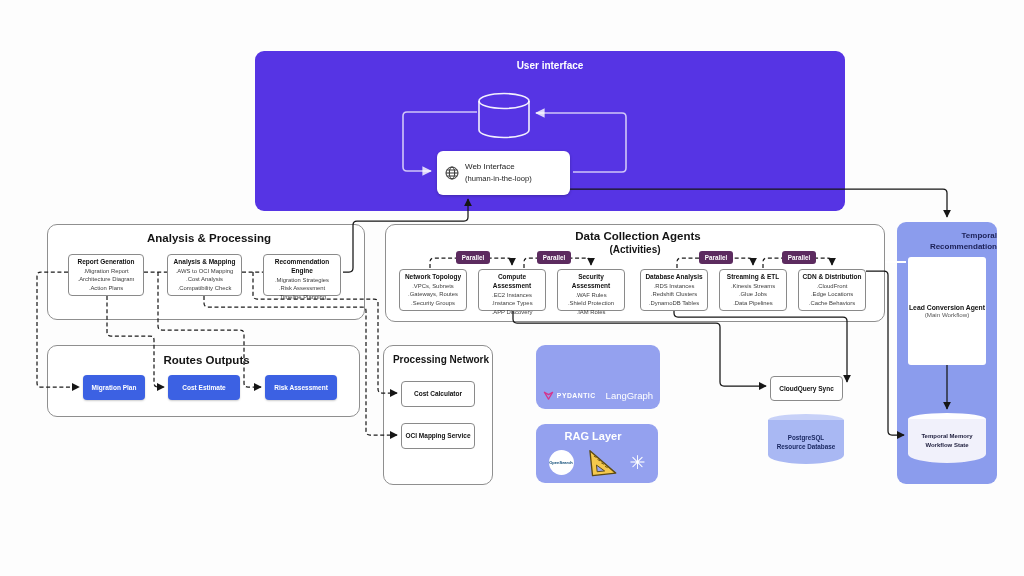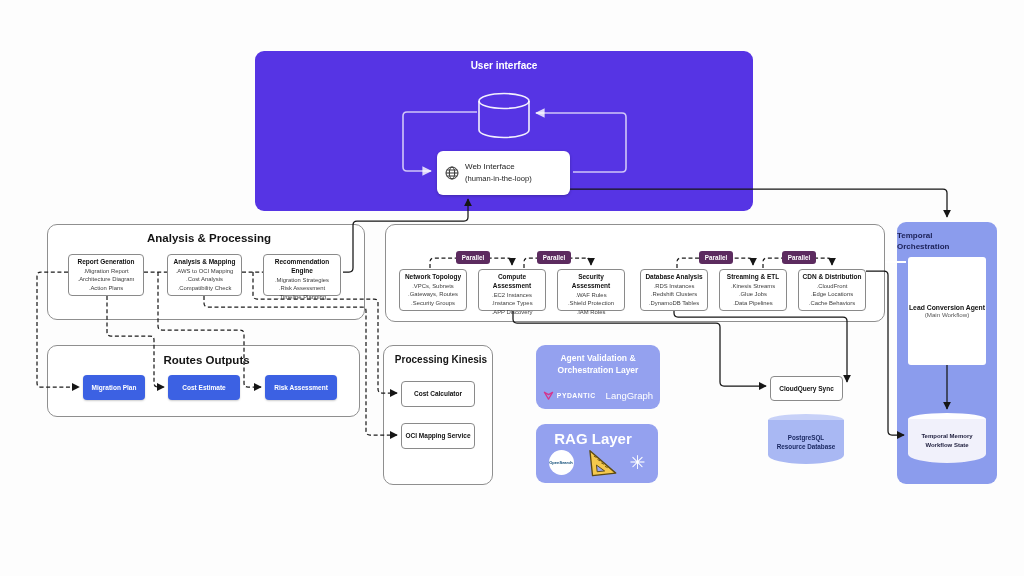--- a/index.html
+++ b/index.html
@@ -10,31 +10,31 @@
   .container{position:absolute;background:#ffffff;border:1.2px solid #8f8f8f;border-radius:10px;}
   .container-title{position:absolute;left:6px;right:0;text-align:center;font-weight:bold;color:#141414;font-size:11.5px;}
   .container-subtitle{position:absolute;left:0;right:0;text-align:center;font-weight:bold;color:#141414;font-size:10px;}
 
   
   .node{position:absolute;background:#fff;border:1px solid #8a8a8a;border-radius:4px;padding:3px 2px 2px;text-align:center;}
   .node-title{font-weight:bold;font-size:6.5px;color:#101010;line-height:1.35;}
   .node-item{font-size:5.9px;color:#3d3d3d;line-height:1.45;}
 
   
-  .ui-panel{position:absolute;left:255px;top:51px;width:498px;height:160px;background:#5634e4;border-radius:9px;}
+  .ui-panel{position:absolute;left:255px;top:51px;width:590px;height:160px;background:#5634e4;border-radius:9px;}
   .ui-title{position:absolute;top:9px;left:0;right:0;text-align:center;color:#fff;font-weight:bold;font-size:10px;}
   .user-label{position:absolute;left:222px;top:110px;width:54px;text-align:center;color:#fff;font-weight:bold;font-size:9px;display:flex;align-items:center;justify-content:center;gap:3px;}
   .web-node{position:absolute;left:182px;top:100px;width:133px;height:44px;background:#fff;border-radius:6px;box-shadow:0 1px 3px rgba(0,0,0,.25);display:flex;align-items:center;padding:8px 8px;gap:6px;}
   .web-text{font-size:7.6px;color:#222;line-height:1.5;}
   .web-text .l1{font-weight:normal;color:#1c1c1c;font-size:8px;}
 
   
   .peri{position:absolute;background:#94a1ef;border-radius:9px;}
   .peri-title{color:#fff;font-weight:bold;text-align:center;}
-  .temporal-title{position:absolute;top:8px;left:0;right:0;text-align:left;font-weight:bold;font-size:8px;color:#1c2157;line-height:1.4;}
+  .temporal-title{position:absolute;top:8px;left:0;right:0;text-align:right;font-weight:bold;font-size:8px;color:#1c2157;line-height:1.4;}
   .white-node{position:absolute;background:#fff;border-radius:3px;display:flex;flex-direction:column;align-items:center;justify-content:center;text-align:center;}
 
   
   .cyl{position:absolute;}
   .cyl .cbody{position:absolute;left:0;right:0;top:6px;bottom:0;border-radius:0 0 50% 50%/0 0 9px 9px;display:flex;flex-direction:column;align-items:center;justify-content:center;text-align:center;}
   .cyl .ctop{position:absolute;left:0;right:0;top:0;height:12px;border-radius:50%;}
   .pg .cbody{background:#a9b8f3;color:#17255e;font-weight:bold;font-size:6.3px;line-height:1.5;}
   .pg .ctop{background:#c7d1f8;}
   .mem .cbody{background:#f1f1fb;color:#1d1d3c;font-weight:bold;font-size:6px;line-height:1.5;}
   .mem .ctop{background:#fefeff;}
@@ -141,20 +141,22 @@
     <div class="node-item">.Compatibility Check</div>
   </div>
   <div class="node" style="left:263px;top:254px;width:78px;height:42px;">
     <div class="node-title">Recommendation Engine</div>
     <div class="node-item">.Migration Strategies</div>
     <div class="node-item">.Risk Assessment</div>
     <div class="node-item">.Timeline Planning</div>
   </div>
 
   <div class="container" style="left:385px;top:224px;width:500px;height:98px;">
+    <div class="container-title" style="top:5px;">Data Collection Agents</div>
+    <div class="container-subtitle" style="top:19px;">(Activities)</div>
   </div>
 
   <div class="node" style="left:399px;top:269px;width:68px;height:42px;">
     <div class="node-title">Network Topology</div>
     <div class="node-item">.VPCs, Subnets</div>
     <div class="node-item">.Gateways, Routes</div>
     <div class="node-item">.Security Groups</div>
   </div>
   <div class="node" style="left:478px;top:269px;width:68px;height:42px;">
     <div class="node-title">Compute Assessment</div>
@@ -188,21 +190,21 @@
   </div>
 
   <div class="badge" style="left:456px;">Parallel</div>
   <div class="badge" style="left:537px;">Parallel</div>
   <div class="badge" style="left:699px;">Parallel</div>
   <div class="badge" style="left:782px;">Parallel</div>
 
   <div class="peri" style="left:897px;top:222px;width:100px;height:262px;background:#8b9ced;">
     <div class="temporal-title">
       <div>Temporal</div>
-      <div>Orchestration</div>
+      <div>Recommendation</div>
     </div>
   </div>
   <div class="white-node" style="left:908px;top:257px;width:78px;height:108px;">
     <div style="font-weight:bold;font-size:6.8px;color:#111;">Lead Conversion Agent</div>
     <div style="font-size:6.2px;color:#555;">(Main Workflow)</div>
   </div>
   <div class="cyl mem" style="left:908px;top:413px;width:78px;height:50px;">
     <div class="ctop"></div>
     <div class="cbody">
       <div>Temporal Memory</div>
@@ -211,47 +213,43 @@
   </div>
 
   <div class="container" style="left:47px;top:345px;width:313px;height:72px;">
     <div class="container-title" style="top:8px;">Routes Outputs</div>
   </div>
   <div class="blue-btn" style="left:83px;top:375px;width:62px;">Migration Plan</div>
   <div class="blue-btn" style="left:168px;top:375px;width:72px;">Cost Estimate</div>
   <div class="blue-btn" style="left:265px;top:375px;width:72px;">Risk Assessment</div>
 
   <div class="container" style="left:383px;top:345px;width:110px;height:140px;">
-    <div class="container-title" style="top:8px;font-size:10px;">Processing Kinesis</div>
+    <div class="container-title" style="top:8px;font-size:10px;">Processing Network</div>
   </div>
   <div class="node" style="left:401px;top:381px;width:74px;height:26px;display:flex;align-items:center;justify-content:center;">
     <div class="node-title">Cost Calculator</div>
   </div>
   <div class="node" style="left:401px;top:423px;width:74px;height:26px;display:flex;align-items:center;justify-content:center;">
     <div class="node-title">OCI Mapping Service</div>
   </div>
 
   <div class="peri" style="left:536px;top:345px;width:124px;height:64px;">
-    <div class="peri-title" style="position:absolute;top:8px;left:0;right:0;font-size:8.5px;line-height:1.4;">
-      <div>Agent Validation &amp;</div>
-      <div>Orchestration Layer</div>
-    </div>
     <div class="logo-row" style="bottom:8px;gap:10px;">
       <span style="display:flex;align-items:center;gap:3px;">
         <svg width="11" height="11" viewBox="0 0 12 12">
             <path d="M1.5,2.5 L6,10 L10.5,2.5 L6,5 Z" fill="none" stroke="#d5338c" stroke-width="1.4" stroke-linejoin="round"></path>
           </svg>
         <span class="pydantic-label">PYDANTIC</span>
       </span>
       <span class="langgraph-label">LangGraph</span>
     </div>
   </div>
 
   <div class="peri" style="left:536px;top:424px;width:122px;height:59px;">
-    <div class="peri-title" style="position:absolute;top:6px;left:0;right:8px;font-size:15px;">RAG Layer</div>
+    <div class="peri-title" style="position:absolute;top:6px;left:0;right:8px;font-size:11px;">RAG Layer</div>
     <div class="logo-row" style="bottom:6px;gap:13px;">
       <span class="os-circle">
           <span>OpenSearch</span>
         </span>
       <svg width="30" height="30" viewBox="0 0 36 36" style="transform:rotate(-6deg);">
         <path d="M5,3 L5,33 L33,33 Z" fill="#f5c84c" stroke="#5d4a12" stroke-width="1.6" stroke-linejoin="round"></path>
         <path d="M11,21 L11,29 L20,29 Z" fill="#97a4f0" stroke="#5d4a12" stroke-width="1.1" stroke-linejoin="round"></path>
         <line x1="9" y1="10" x2="12" y2="12" stroke="#5d4a12" stroke-width="1"></line>
         <line x1="13" y1="14.5" x2="16" y2="16.5" stroke="#5d4a12" stroke-width="1"></line>
         <line x1="17" y1="19" x2="20" y2="21" stroke="#5d4a12" stroke-width="1"></line>

